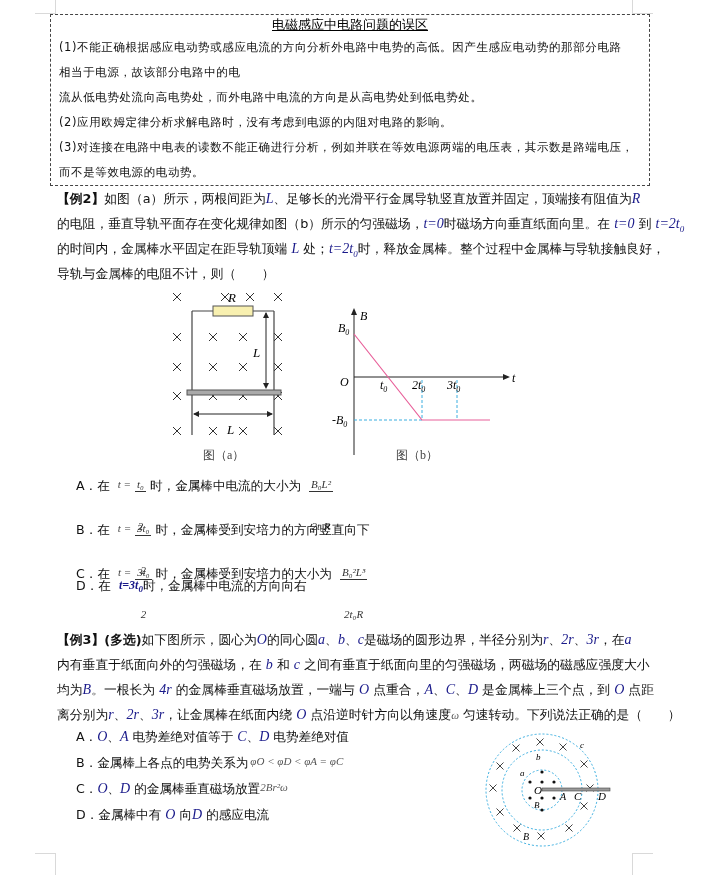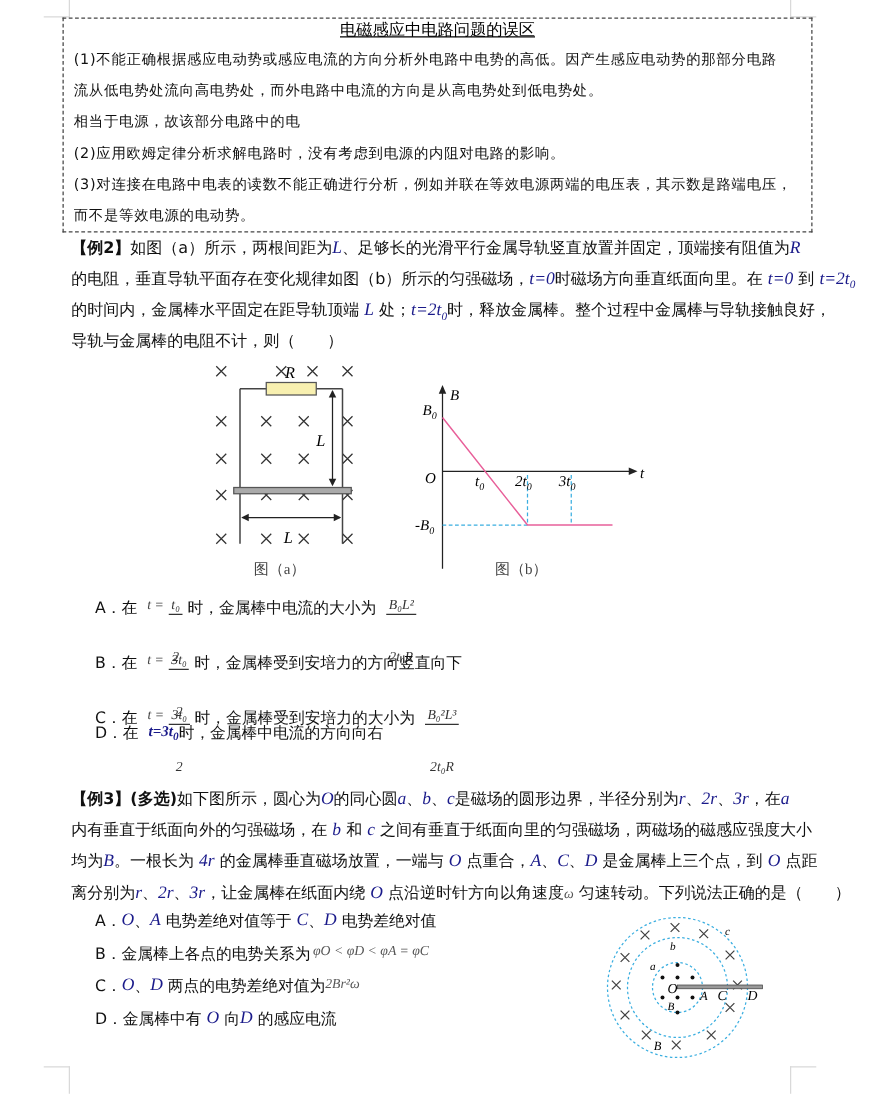--- a/index.html
+++ b/index.html
@@ -39,22 +39,22 @@
 <body>
 
 <div class="corner tl"></div>
 <div class="corner tr"></div>
 <div class="corner bl"></div>
 <div class="corner br"></div>
 
 <div class="tipbox">
   <div class="tip-title">电磁感应中电路问题的误区</div>
   <div class="tip-line">(1)不能正确根据感应电动势或感应电流的方向分析外电路中电势的高低。因产生感应电动势的那部分电路</div>
+  <div class="tip-line">相当于电源，故该部分电路中的电</div>
   <div class="tip-line">流从低电势处流向高电势处，而外电路中电流的方向是从高电势处到低电势处。</div>
-  <div class="tip-line">相当于电源，故该部分电路中的电</div>
   <div class="tip-line">(2)应用欧姆定律分析求解电路时，没有考虑到电源的内阻对电路的影响。</div>
   <div class="tip-line">(3)对连接在电路中电表的读数不能正确进行分析，例如并联在等效电源两端的电压表，其示数是路端电压，</div>
   <div class="tip-line">而不是等效电源的电动势。</div>
 </div>
 
 <div class="q" style="top:186px;">
   <div class="line">
     <span class="bold">【例2】</span><span>如图（a）所示，两根间距为</span><span class="it">L</span><span>、足够长的光滑平行金属导轨竖直放置并固定，顶端接有阻值为</span><span class="it">R</span>
   </div>
   <div class="line">
@@ -200,21 +200,21 @@
   <span>A．</span>
   <span class="it">O</span><span>、</span><span class="it">A</span>&nbsp;<span>电势差绝对值等于</span>&nbsp;<span class="it">C</span><span>、</span><span class="it">D</span>&nbsp;<span>电势差绝对值</span>
 </div>
 <div class="opt" style="top:755px;">
   <span>B．</span>
   <span>金属棒上各点的电势关系为</span>
   <span class="math-grey" style="margin-left:2px;">φO &lt; φD &lt; φA = φC</span>
 </div>
 <div class="opt" style="top:781px;">
   <span>C．</span>
-  <span class="it">O</span><span>、</span><span class="it">D</span>&nbsp;<span>两点的电势差绝对值为</span>
+  <span class="it">O</span><span>、</span><span class="it">D</span>&nbsp;<span>的金属棒垂直磁场放置</span>
   <span class="math-grey">2Br²ω</span>
 </div>
 <div class="opt" style="top:807px;">
   <span>D．</span>
   <span>金属棒中有</span>&nbsp;<span class="it">O</span>&nbsp;<span>向</span><span class="it">D</span>&nbsp;<span>的感应电流</span>
 </div>
 
 <svg class="fig" style="left:450px; top:720px;" width="180" height="160">
   <circle cx="92" cy="70" r="20" fill="none" stroke="#3aaee0" stroke-width="1" stroke-dasharray="2,2"></circle>
   <circle cx="92" cy="70" r="40" fill="none" stroke="#3aaee0" stroke-width="1" stroke-dasharray="2,2"></circle>

